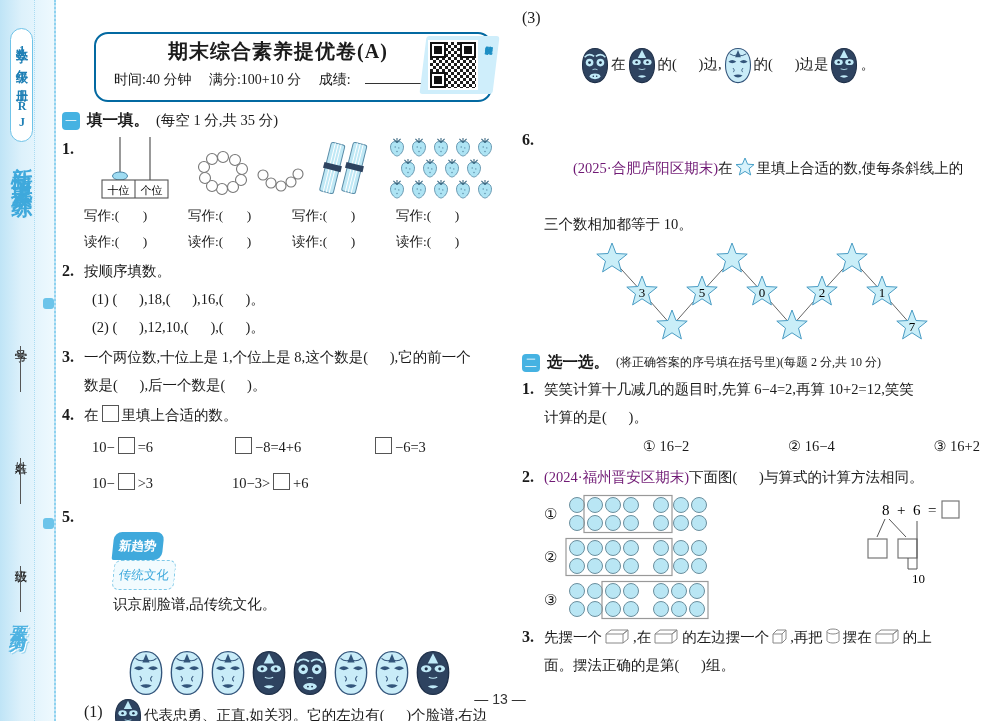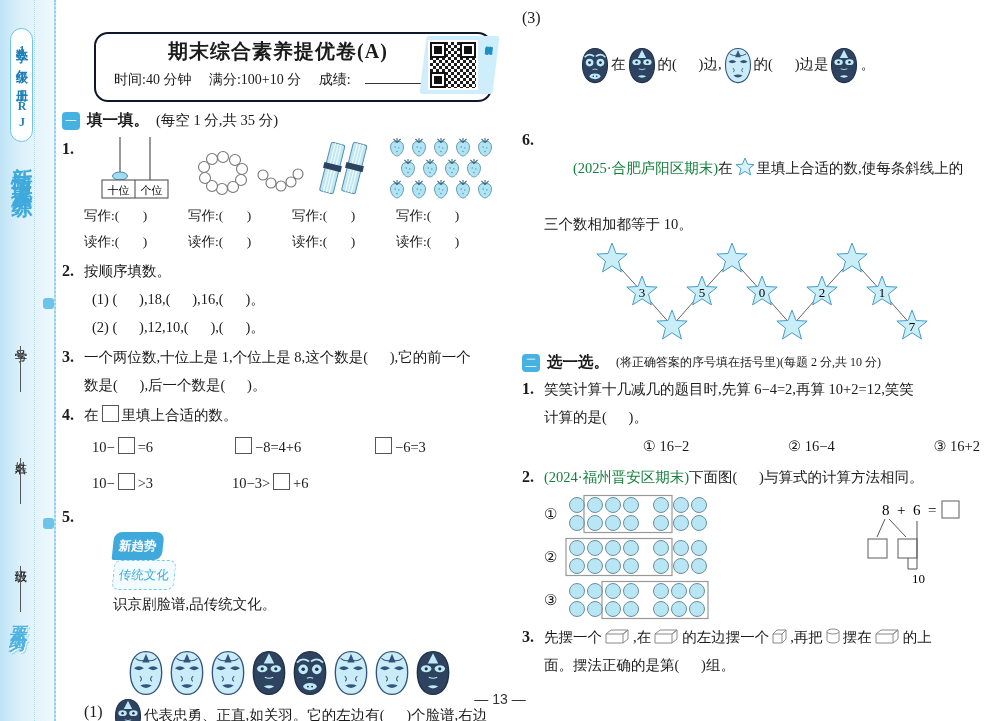--- a/index.html
+++ b/index.html
@@ -25,21 +25,21 @@
   
   .colL{position:absolute;left:62px;top:0;width:432px;}
   .colR{position:absolute;left:522px;top:0;width:458px;}
   .line{white-space:pre-wrap;line-height:28px;font-size:14.5px;}
   .q{position:relative;padding-left:22px;margin-top:2px;}
   .q>.num{position:absolute;left:0;top:0;font-weight:bold;line-height:28px;}
   .sub{position:relative;padding-left:28px;}
   .sub>.snum{position:absolute;left:0;top:0;line-height:28px;}
   
   .titlebox{position:relative;margin:32px 0 0 32px;width:394px;height:62px;
-            border:2px solid #0f172a;border-radius:14px;padding-top:4px;}
+            border:2px solid #0369a1;border-radius:14px;padding-top:4px;}
   .title{font-size:20px;font-weight:bold;text-align:center;letter-spacing:1px;margin-left:-30px;}
   .meta{font-size:14px;margin:4px 0 0 18px;}
   .meta span{margin-right:14px;}
   .scoreline{display:inline-block;width:56px;border-bottom:1px solid #333;height:14px;}
   .qrwrap{position:absolute;right:-6px;top:2px;display:flex;background:#cfeefb;
           transform:skewX(-7deg);padding:4px 5px;border-radius:3px;}
   .qr{position:relative;width:46px;height:46px;background:repeating-conic-gradient(#1c1c1c 0 25%,#fff 0 50%);
       background-size:6px 6px;border:2px solid #fff;transform:skewX(7deg);}
   .qr .f{position:absolute;width:12px;height:12px;border:2.5px solid #111;background:#fff;}
   .qr .f::after{content:"";position:absolute;inset:2px;background:#111;}
@@ -55,21 +55,21 @@
   .sq{display:inline-block;width:15px;height:15px;border:1.2px solid #555;vertical-align:-2px;
       margin:0 3px;background:#fff;}
   .figrow{display:flex;align-items:flex-end;gap:10px;margin:4px 0 0 8px;}
   .wrgrid{display:grid;grid-template-columns:104px 104px 104px 118px;font-size:13.5px;
           line-height:26px;margin-top:2px;white-space:pre;}
   .eqgrid{display:grid;grid-template-columns:140px 140px 152px;font-size:14.5px;line-height:36px;}
   .badge-new{display:inline-block;background:#3fa9dc;color:#fff;font-size:12.5px;font-weight:bold;
              padding:0 6px;border-radius:8px 8px 8px 2px;transform:skewX(-6deg);margin-right:4px;}
   .badge-cul{display:inline-block;color:#3fa9dc;font-size:12.5px;border:1px dashed #7fc9e8;
              padding:0 5px;border-radius:7px;transform:skewX(-6deg);margin-right:6px;background:#f2fbfe;}
-  .source{color:#15803d;}
+  .source{color:#701a75;}
   .masksrow{display:flex;gap:3px;justify-content:center;margin:4px 0 2px 0;}
   .masksrow svg{width:38px;height:46px;}
   .mi{width:30px;height:37px;vertical-align:middle;margin:0 1px;}
   .optrow{display:flex;font-size:14.5px;line-height:30px;}
   .optrow span{width:150px;text-align:right;}
   .dotrow{display:flex;align-items:center;gap:8px;margin:3px 0;}
   .optlabel{font-size:15px;}
   .pagenum{position:absolute;left:0;right:0;bottom:14px;text-align:center;font-size:14px;
            font-family:"Liberation Sans",sans-serif;color:#333;}
   .starsline{display:block;margin:2px auto 0 auto;}

